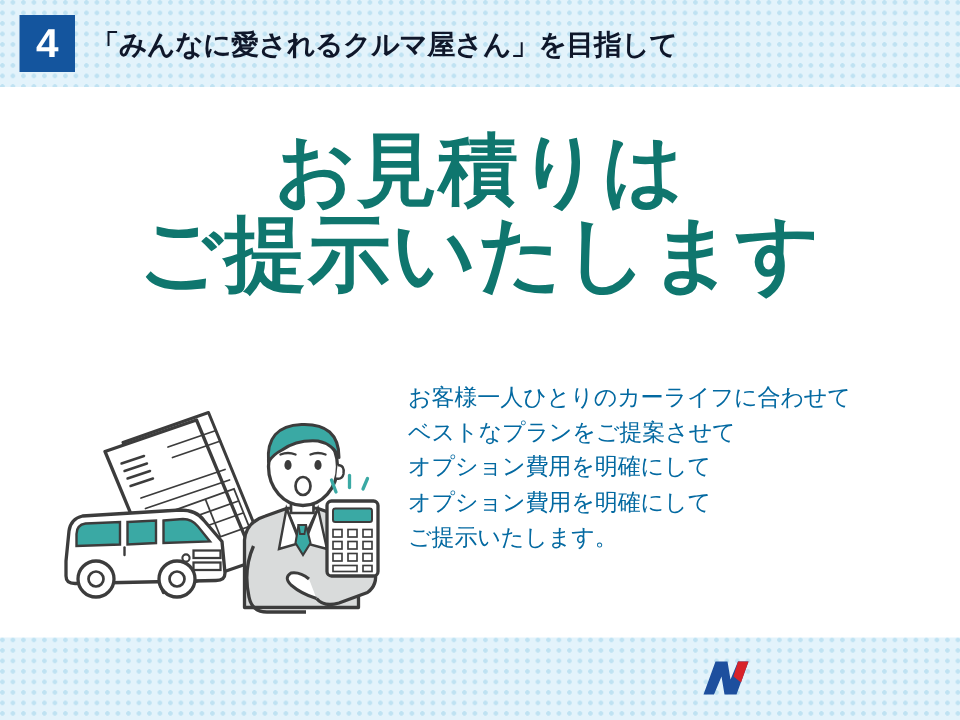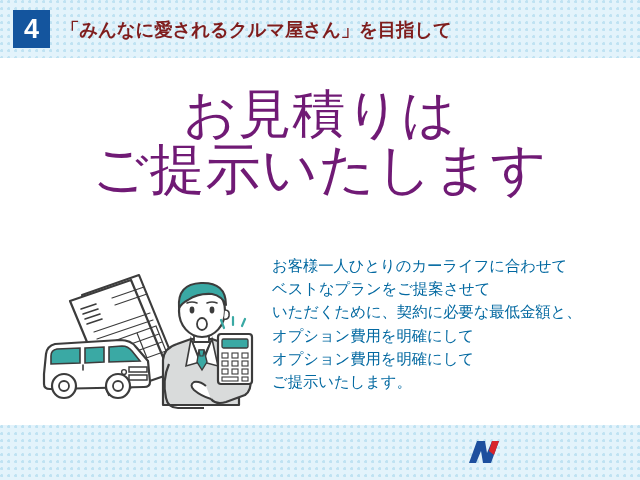--- a/index.html
+++ b/index.html
@@ -60,34 +60,34 @@
   }
 
   #header-title {
     position: absolute;
     left: 61px;
     top: 16px;
     height: 27px;
     line-height: 27px;
     font-size: 18.5px;
     font-weight: bold;
-    color: #7f1d1d;
+    color: #0f172a;
     white-space: nowrap;
     letter-spacing: -0.2px;
   }
 
   
   #headline {
     position: absolute;
     left: 0;
     top: 86px;
     width: 640px;
     text-align: center;
-    color: #701a75;
-    font-weight: normal;
+    color: #0f766e;
+    font-weight: bold;
     letter-spacing: 1px;
     line-height: 1.04;
   }
   .headline-line {
     display: block;
     font-size: 54px;
     white-space: nowrap;
   }
   #headline-line-1 { font-size: 53px; }
   #headline-line-2 { font-size: 55px; }
@@ -272,21 +272,20 @@
         <line x1="197" y1="63" x2="197" y2="55"></line>
         <line x1="206" y1="64" x2="209" y2="57"></line>
       </g>
 
     </svg>
   </div>
 
   <div id="body-copy">
     <span class="copy-line">お客様一人ひとりのカーライフに合わせて</span>
     <span class="copy-line">ベストなプランをご提案させて</span>
-    <span class="copy-line">いただくために、契約に必要な最低金額と、</span>
     <span class="copy-line">オプション費用を明確にして</span>
     <span class="copy-line">オプション費用を明確にして</span>
     <span class="copy-line">ご提示いたします。</span>
   </div>
 
   <div id="footer-band" class="dotband"></div>
 
   <div id="brand-logo">
     <div id="logo-mark">
       <svg width="34" height="26" viewBox="0 0 34 26" xmlns="http://www.w3.org/2000/svg">

